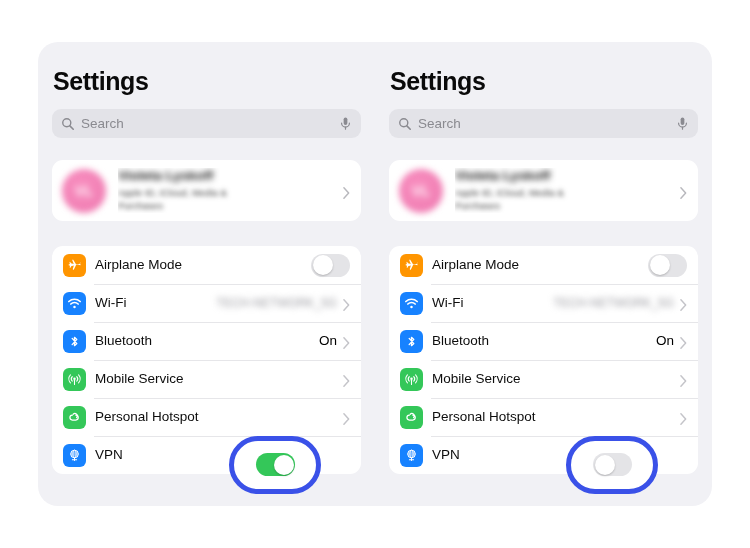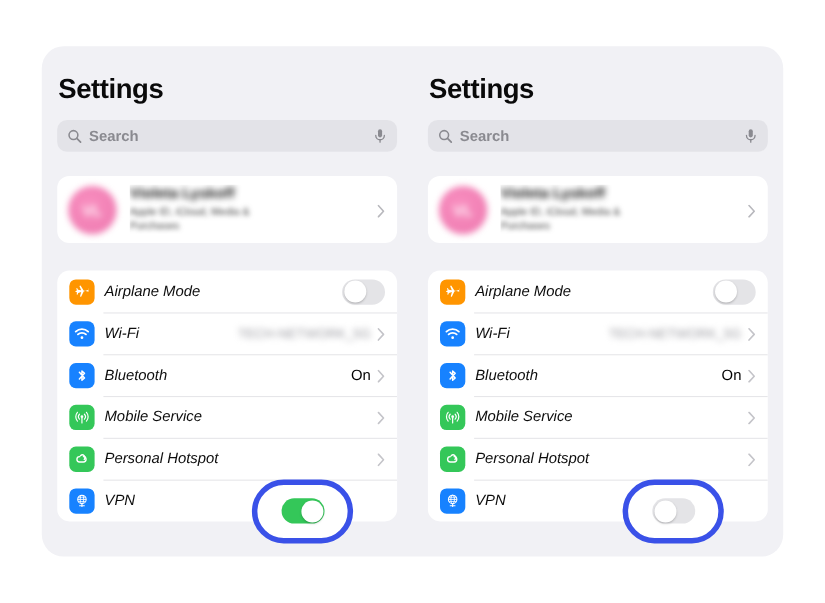--- a/index.html
+++ b/index.html
@@ -62,21 +62,20 @@
     align-items: center;
     padding: 0 9px;
     margin-bottom: 22px;
   }
   .search-icon { width: 14px; height: 14px; flex: 0 0 auto; margin-right: 6px; }
   .search-placeholder {
     font-size: 13.5px;
     color: #8a8a90;
     flex: 1 1 auto;
     line-height: 1;
-    font-weight: bold;
   }
   .mic-icon { width: 13px; height: 15px; flex: 0 0 auto; }
 
   
   .profile-card {
     position: relative;
     background: #ffffff;
     border-radius: 11px;
     height: 61px;
     display: flex;
@@ -135,21 +134,20 @@
     border-radius: 6px;
     flex: 0 0 auto;
     display: flex; align-items: center; justify-content: center;
     margin-right: 9px;
   }
   .row-label {
     font-size: 13.5px;
     color: #0d0d0d;
     flex: 1 1 auto;
     line-height: 1;
-    font-style: italic;
   }
   .row-value {
     font-size: 13.5px;
     color: #000000;
     margin-right: 6px;
     line-height: 1;
   }
   .row-value.blurred {
     filter: blur(3px);
     color: #9a9aa0;

